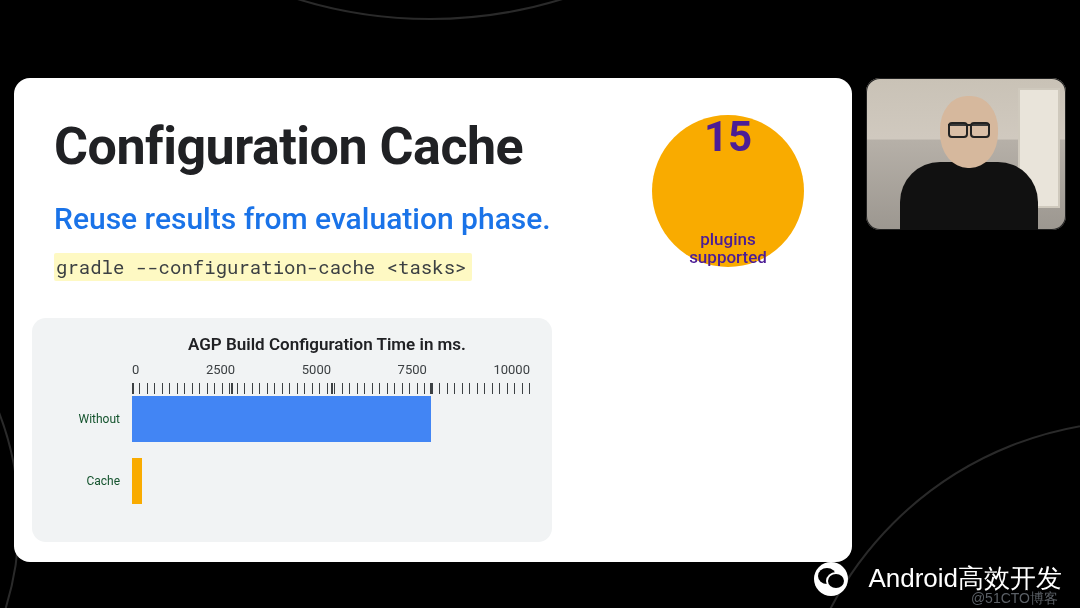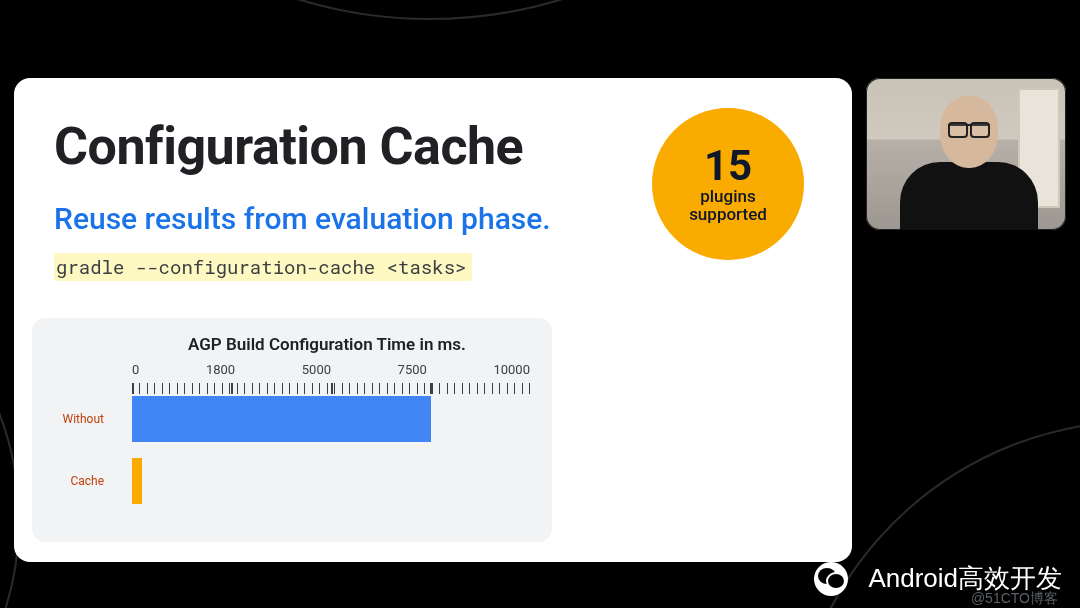--- a/index.html
+++ b/index.html
@@ -47,30 +47,30 @@
     background: #fef9c3;
     display: inline-block;
     padding: 1px 6px 2px 2px;
     border-radius: 2px;
   }
 
   
   .badge {
     position: absolute;
     right: 48px;
-    top: 30px;
+    top: 37px;
     width: 152px;
     height: 152px;
     background: #f9ab00;
     border-radius: 50%;
     display: flex;
     flex-direction: column;
     align-items: center;
-    justify-content: center;
-    color: #0f172a;
+    justify-content: space-between;
+    color: #4c1d95;
     line-height: 1.05;
     text-align: center;
   }
   .badge .num { font-size: 42px; font-weight: 700; }
   .badge .lbl { font-size: 17px; font-weight: 500; white-space: pre-line; }
 
   
   .chart-card {
     position: absolute;
     left: 18px;
@@ -87,21 +87,21 @@
     font-weight: 600;
     color: #202124;
     margin-left: 76px;
     margin-bottom: 8px;
   }
   .axis-row {
     display: flex;
     align-items: center;
     margin-bottom: 4px;
   }
-  .row-label { width: 84px; text-align: right; padding-right: 28px; font-size: 12px; color: #c2410c; }
+  .row-label { width: 84px; text-align: right; padding-right: 12px; font-size: 12px; color: #14532d; }
   .axis-area { flex: 1; position: relative; height: 14px; }
   .tick-labels { display: flex; justify-content: space-between; font-size: 13px; color: #3c4043; margin-bottom: 6px; }
   .ruler {
     height: 11px;
     background:
       repeating-linear-gradient(90deg, #3c4043 0, #3c4043 1px, transparent 1px, transparent 7.5px),
       #f1f3f4;
     position: relative;
   }
   
@@ -209,21 +209,21 @@
   </div>
 
   <div class="chart-card">
     <div class="chart-title">AGP Build Configuration Time in ms.</div>
 
     <div class="axis-row">
       <div class="row-label"></div>
       <div class="axis-area">
         <div class="tick-labels">
           <span>0</span>
-          <span>1800</span>
+          <span>2500</span>
           <span>5000</span>
           <span>7500</span>
           <span>10000</span>
         </div>
         <div class="ruler"></div>
       </div>
     </div>
 
     <div class="bars">
       <div class="bar-row">

